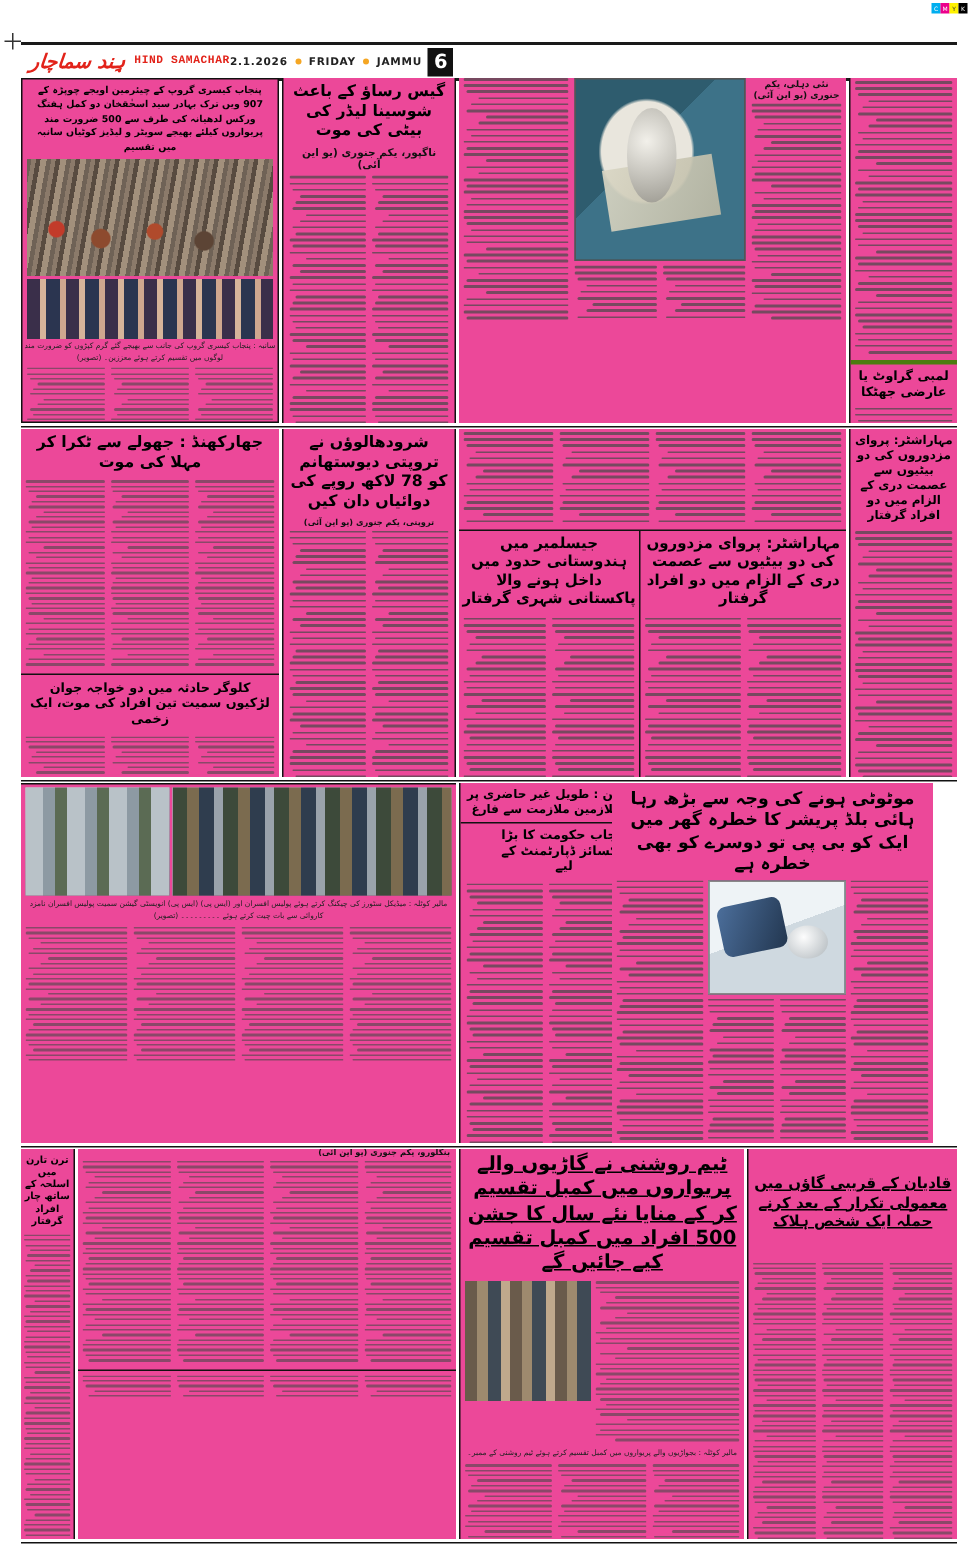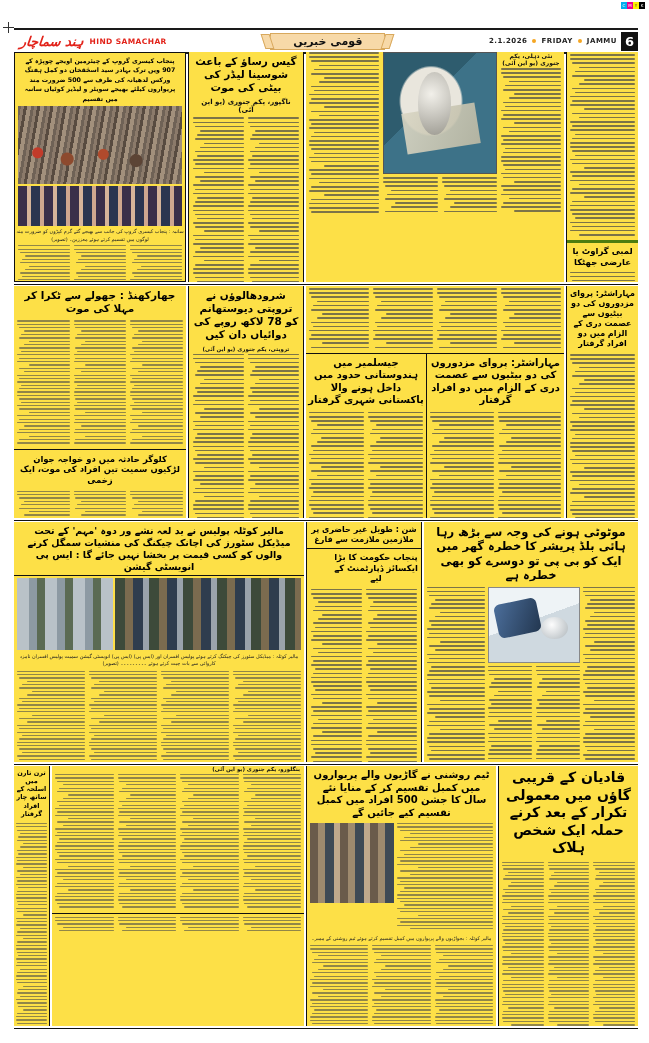--- a/index.html
+++ b/index.html
@@ -22,35 +22,35 @@
   .regmark:before{left:5px;top:0;width:1px;height:11px;}
   .regmark:after{top:5px;left:0;height:1px;width:11px;}
 
   
   .masthead{position:absolute;left:14px;top:28px;width:624px;height:22px;
     border-top:2px solid #1a1a1a;border-bottom:2px solid #1a1a1a;
     display:flex;align-items:center;}
   .mast-logo{display:flex;align-items:center;gap:6px;padding-left:6px;}
   .mast-urdu{color:#e2231a;font-size:13px;font-weight:bold;font-style:italic;
     letter-spacing:-0.5px;transform:skewX(-6deg);}
-  .mast-en{color:#e2231a;font-size:7.5px;font-weight:bold;letter-spacing:0.4px;}
+  .mast-en{color:#e2231a;font-size:7.5px;font-weight:bold;letter-spacing:0.4px;font-family:Liberation Mono, monospace;}
   .mast-center{flex:1;display:flex;justify-content:center;}
   .ribbon{background:#f7d9a8;border:1px solid #d8a85c;padding:1px 22px;
     font-size:11px;font-weight:bold;color:#111;position:relative;}
   .ribbon:before,.ribbon:after{content:"";position:absolute;top:0;bottom:0;width:7px;background:#f7d9a8;border:1px solid #d8a85c;}
   .ribbon:before{left:-8px;transform:skewX(18deg);}
   .ribbon:after{right:-8px;transform:skewX(-18deg);}
   .mast-right{display:flex;align-items:center;gap:5px;font-size:7px;font-weight:bold;
     color:#222;letter-spacing:0.5px;padding-right:4px;}
   .dotsep{width:4px;height:4px;border-radius:50%;background:#f5a623;display:inline-block;}
   .pagenum{background:#111;color:#fff;font-size:13px;font-weight:bold;
     width:17px;height:19px;display:flex;align-items:center;justify-content:center;}
 
   
-  .blk{position:absolute;box-sizing:border-box;background:#fde047;overflow:hidden;}
+  .blk{position:absolute;box-sizing:border-box;background:#ec4899;overflow:hidden;}
   .bd{border:1px solid #111;}
   .hl{font-size:13px;font-weight:bold;text-align:center;direction:rtl;
       line-height:1.25;color:#000;padding:2px 3px;letter-spacing:0px;}
   .hl.sm{font-size:10.5px;}
   .hl.xs{font-size:9px;}
   .hl.lg{font-size:16px;}
   .subhl{font-size:7px;text-align:center;direction:rtl;font-weight:bold;}
 
   
   .txt{direction:rtl;overflow:hidden;}
@@ -118,23 +118,20 @@
     <span class="m">M</span>
     <span class="y">Y</span>
     <span class="k">K</span>
   </div>
 
   <div class="masthead">
     <div class="mast-logo">
       <span class="mast-urdu">ہِند سماچار</span>
       <span class="mast-en">HIND SAMACHAR</span>
     </div>
-    <div class="mast-center">
-      <div class="ribbon">قومی خبریں</div>
-    </div>
     <div class="mast-right">
       <span>2.1.2026</span>
       <span class="dotsep"></span>
       <span>FRIDAY</span>
       <span class="dotsep"></span>
       <span>JAMMU</span>
     </div>
     <div class="pagenum">6</div>
   </div>
 
@@ -939,21 +936,20 @@
         <i></i>
         <i></i>
         <i></i>
         <i></i>
     </div>
   </div>
 
   <div class="hr" style="position:absolute;left:14px;top:520px;width:624px;"></div>
 
   <div class="blk" style="left:14px;top:522px;width:290px;height:240px;">
-    <div class="hl sm" style="font-size:9.5px;padding:3px 3px 2px;">مالیر کوٹلہ پولیس نے ید لعہ نشے ور دوہ 'مہم' کے تحت میڈیکل سٹورز کی اچانک چیکنگ کی منشیات سمگل کرنے والوں کو کسی قیمت پر بخشا نہیں جائے گا : ایس پی انویسٹی گیشن</div>
     <div class="hr"></div>
     <div style="display:flex;gap:2px;margin:2px 3px;">
       <div class="photo ph-office" style="width:96px;height:72px;"></div>
       <div class="photo ph-police" style="flex:1;height:72px;"></div>
     </div>
     <div class="cap">مالیر کوٹلہ : میڈیکل سٹورز کی چیکنگ کرتے ہوئے پولیس افسران اور (ایس پی) (ایس پی) انویسٹی گیشن سمیت پولیس افسران نامزد کاروائی سے بات چیت کرتے ہوئے ۔۔۔۔۔۔۔۔۔ (تصویر)</div>
     <div class="cols" style="margin:2px 3px;">
       <div class="txt thin">
         <i></i>
           <i></i>
@@ -1166,21 +1162,21 @@
           <i></i>
           <i></i>
           <i></i>
           <i></i>
           <i></i>
           <i></i>
       </div>
     </div>
   </div>
 
-  <div class="blk" style="left:424px;top:522px;width:214px;height:240px;">
+  <div class="blk" style="left:408px;top:522px;width:214px;height:240px;">
     <div class="hl" style="font-size:11.5px;padding:3px 3px 2px;">موٹوٹی ہونے کی وجہ سے بڑھ رہا ہائی بلڈ پریشر کا خطرہ گھر میں ایک کو بی پی تو دوسرے کو بھی خطرہ ہے</div>
     <div style="display:flex;gap:3px;margin:2px 3px;">
       <div class="txt" style="width:58px;">
         <i></i>
           <i></i>
           <i></i>
           <i></i>
           <i></i>
           <i></i>
           <i></i>
@@ -1591,21 +1587,21 @@
         <i></i>
           <i></i>
           <i></i>
           <i></i>
           <i></i>
       </div>
     </div>
   </div>
 
   <div class="blk" style="left:306px;top:766px;width:190px;height:260px;border-left:1px solid #111;">
-    <div class="hl xs" style="font-size:10px;padding:3px 3px 2px;">ٹیم روشنی نے گاڑیوں والے پریواروں میں کمبل تقسیم کر کے منایا نئے سال کا جشن 500 افراد میں کمبل تقسیم کیے جائیں گے</div>
+    <div class="hl xs" style="font-size:13px;padding:3px 3px 2px;text-decoration:underline;">ٹیم روشنی نے گاڑیوں والے پریواروں میں کمبل تقسیم کر کے منایا نئے سال کا جشن 500 افراد میں کمبل تقسیم کیے جائیں گے</div>
     <div style="display:flex;gap:3px;margin:2px 3px;">
       <div class="photo ph-village" style="width:84px;height:80px;"></div>
       <div class="txt thin" style="flex:1;">
         <i></i>
           <i></i>
           <i></i>
           <i></i>
           <i></i>
           <i></i>
           <i></i>
@@ -1734,21 +1730,21 @@
           <i></i>
           <i></i>
           <i></i>
           <i></i>
           <i></i>
       </div>
     </div>
   </div>
 
   <div class="blk" style="left:498px;top:766px;width:140px;height:260px;border-left:1px solid #111;">
-    <div class="hl sm" style="font-size:14px;padding:3px 3px;">قادیان کے قریبی گاؤں میں معمولی تکرار کے بعد کرنے حملہ ایک شخص ہلاک</div>
+    <div class="hl sm" style="font-size:10px;padding:18px 3px;text-decoration:underline;">قادیان کے قریبی گاؤں میں معمولی تکرار کے بعد کرنے حملہ ایک شخص ہلاک</div>
     <div class="cols" style="margin:2px 3px;">
       <div class="txt thin">
         <i></i>
           <i></i>
           <i></i>
           <i></i>
           <i></i>
           <i></i>
           <i></i>
           <i></i>

